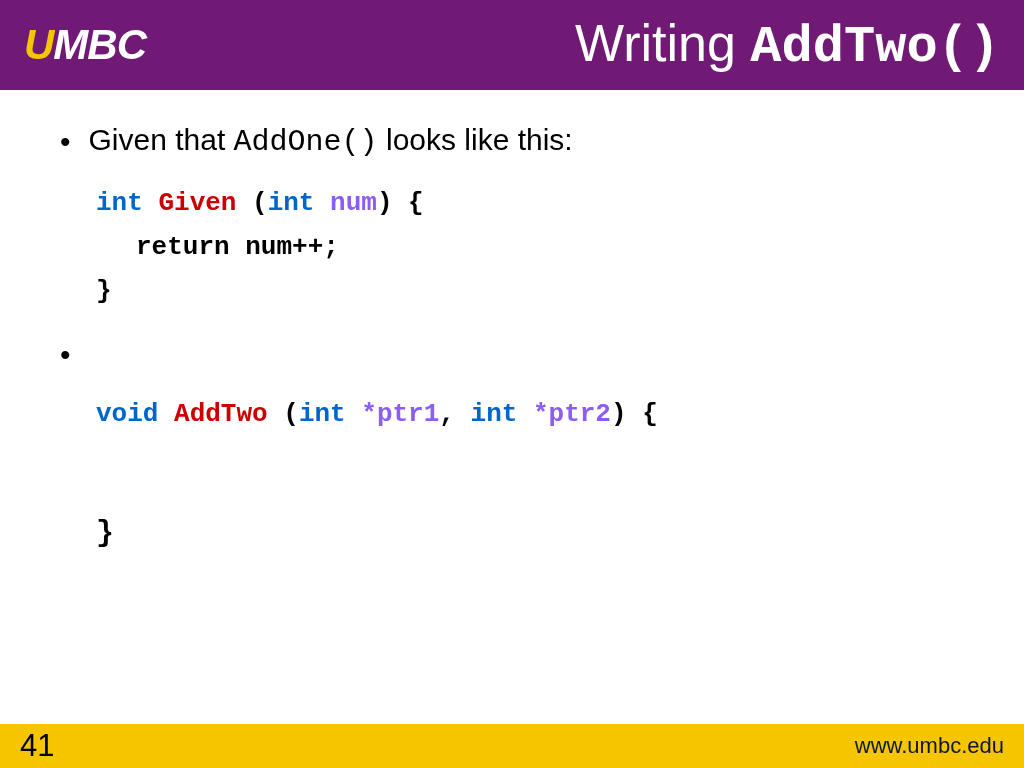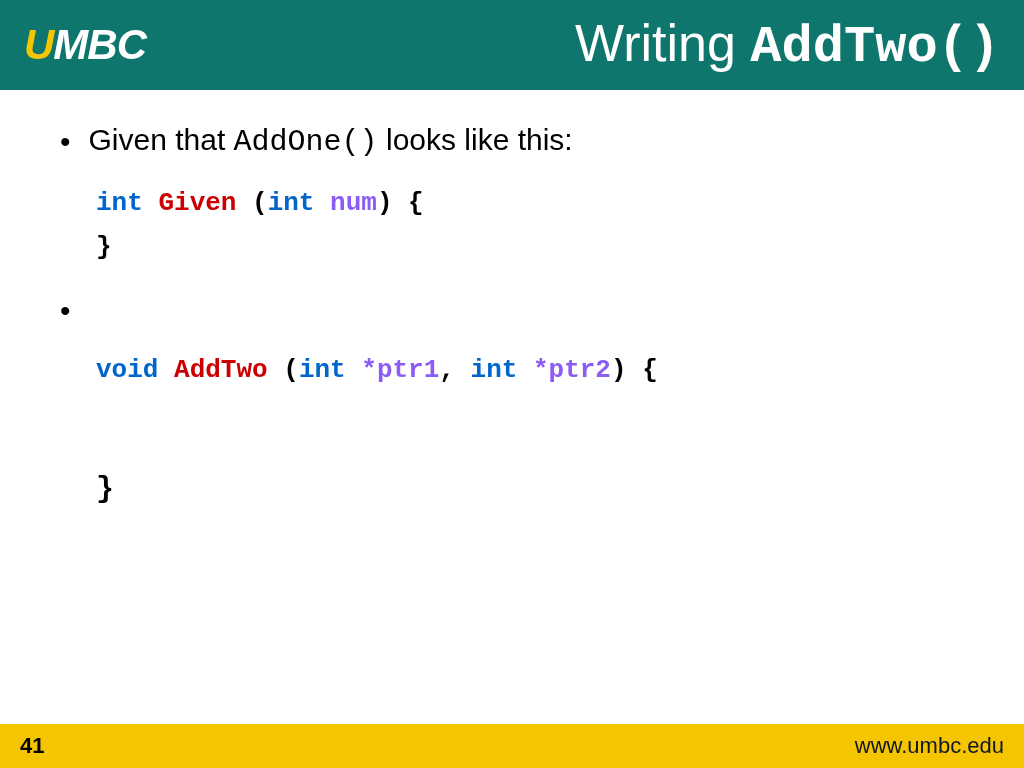--- a/index.html
+++ b/index.html
@@ -8,21 +8,21 @@
       width: 1024px;
       height: 768px;
       overflow: hidden;
       font-family: Arial, Helvetica, sans-serif;
       background: #fff;
       position: relative;
     }
 
     
     .header {
-      background: #0f766e;
+      background: #701a75;
       height: 90px;
       display: flex;
       align-items: center;
       justify-content: space-between;
       padding: 0 24px;
     }
 
     .logo-area {
       display: flex;
       flex-direction: column;
@@ -132,22 +132,22 @@
       right: 0;
       height: 44px;
       background: #f5c500;
       display: flex;
       align-items: center;
       justify-content: space-between;
       padding: 0 20px;
     }
 
     .footer-page {
-      font-size: 22px;
-      font-weight: bold;
+      font-size: 31px;
+      font-weight: normal;
       color: #000;
     }
 
     .footer-url {
       font-size: 22px;
       color: #0f172a;
     }
 
     .closing-brace {
       font-family: 'Courier New', Courier, monospace;
@@ -180,20 +180,23 @@
       <span>Given that </span><code>AddOne()</code><span> looks like this:</span>
     </div>
   </div>
 
   <div class="code-block">
     <div>
       <span class="kw-blue">int</span>
       <span class="kw-red"> Given</span>
       <span class="kw-black"> (</span><span class="kw-blue">int</span><span class="kw-pink"> num</span><span class="kw-black">) {</span>
     </div>
+    <div class="code-indent">
+      <span class="kw-black">return num++;</span>
+    </div>
     <div>
       <span class="kw-black">}</span>
     </div>
   </div>
 
   <div class="bullet-item" style="margin-top: 20px;">
     <div class="bullet-dot">•</div>
   </div>
 
   <div class="code-block">

